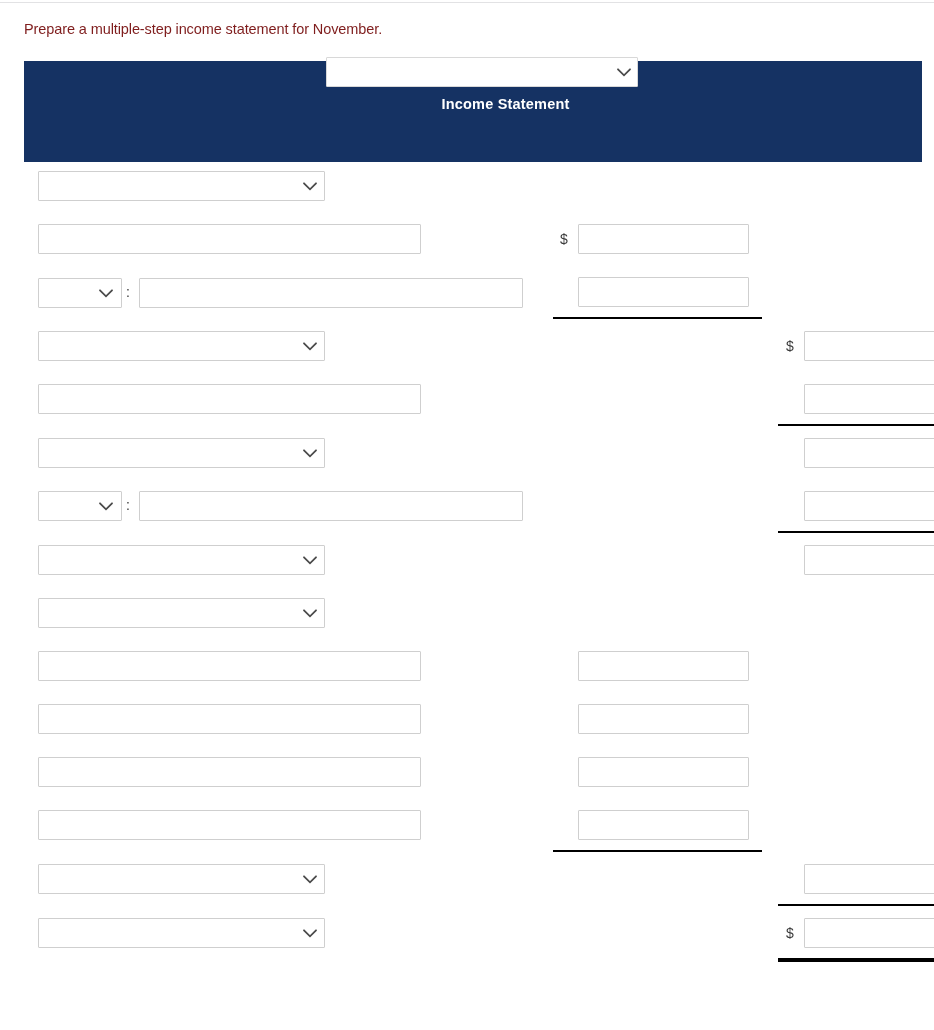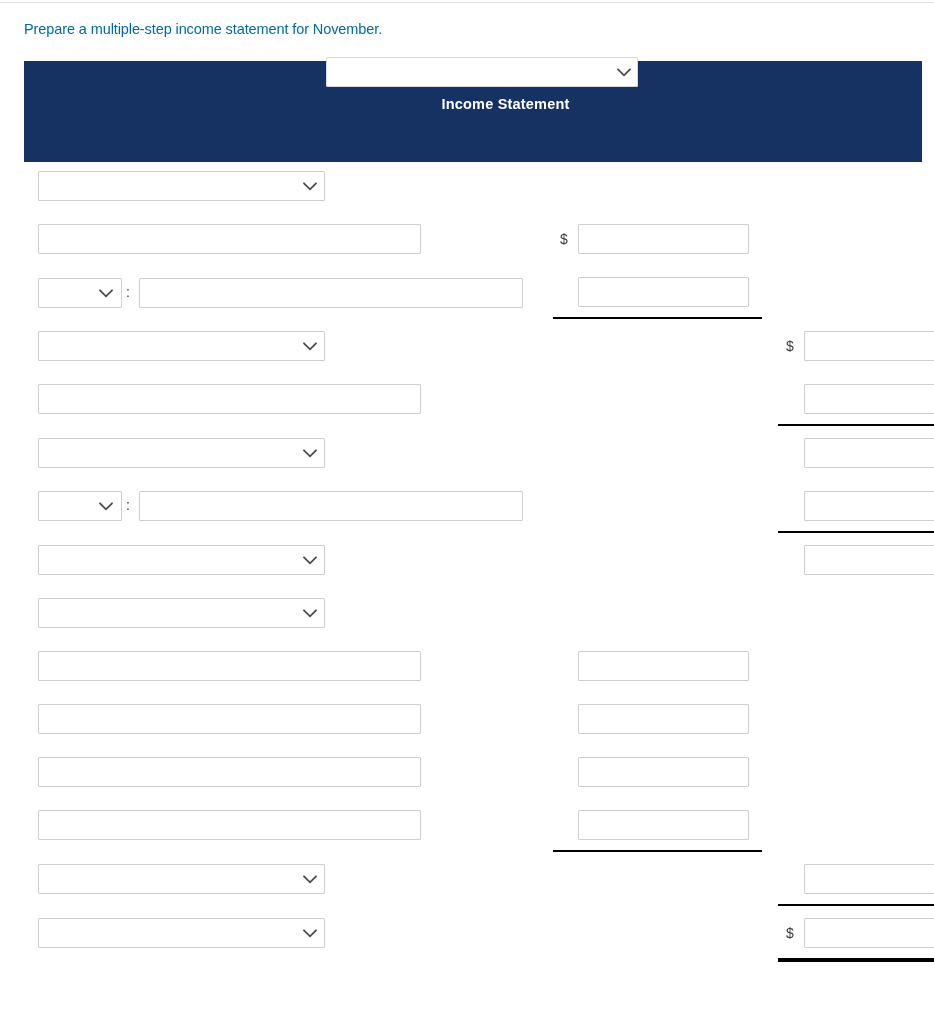--- a/index.html
+++ b/index.html
@@ -20,21 +20,21 @@
     position: absolute;
     top: 2px; left: 0;
     width: 934px; height: 1px;
     background: #e2e2e4;
   }
 
   .prompt {
     position: absolute;
     top: 21px; left: 24px;
     font-size: 14.5px;
-    color: #0369a1;
+    color: #7f1d1d;
     letter-spacing: -0.1px;
     white-space: nowrap;
   }
 
   
   .stmt-header {
     position: absolute;
     top: 61px; left: 24px;
     width: 898px; height: 101px;
     background: #153263;

